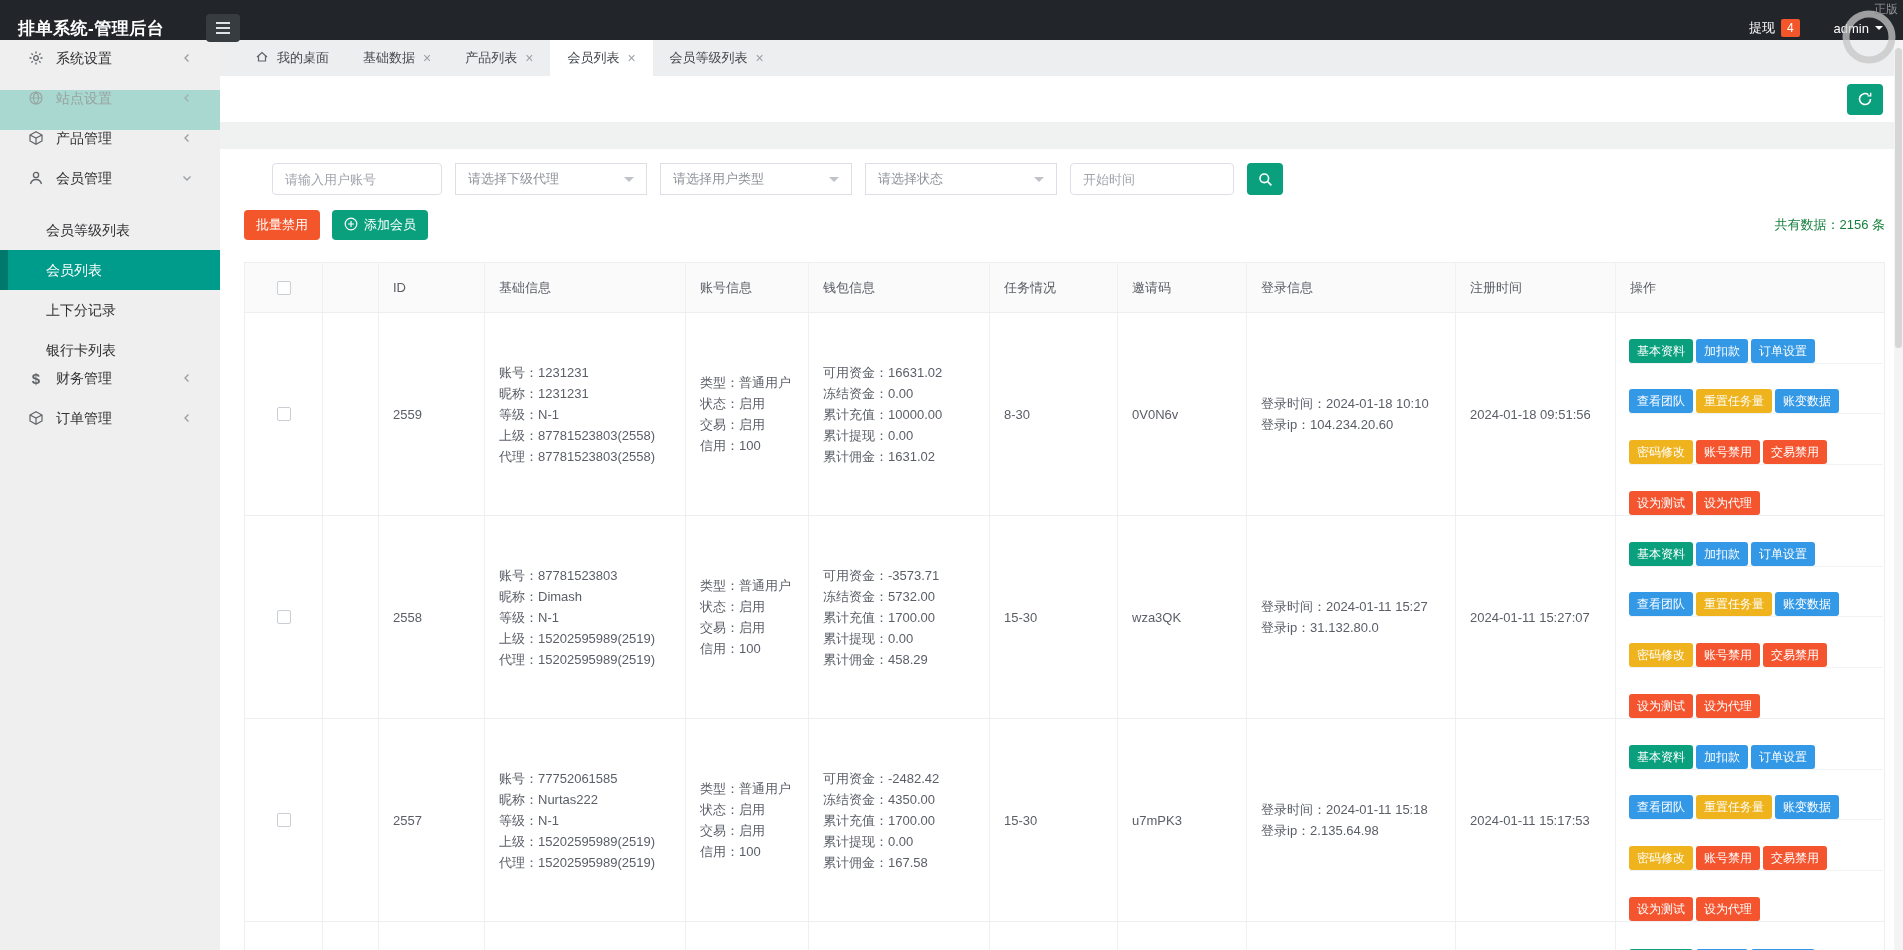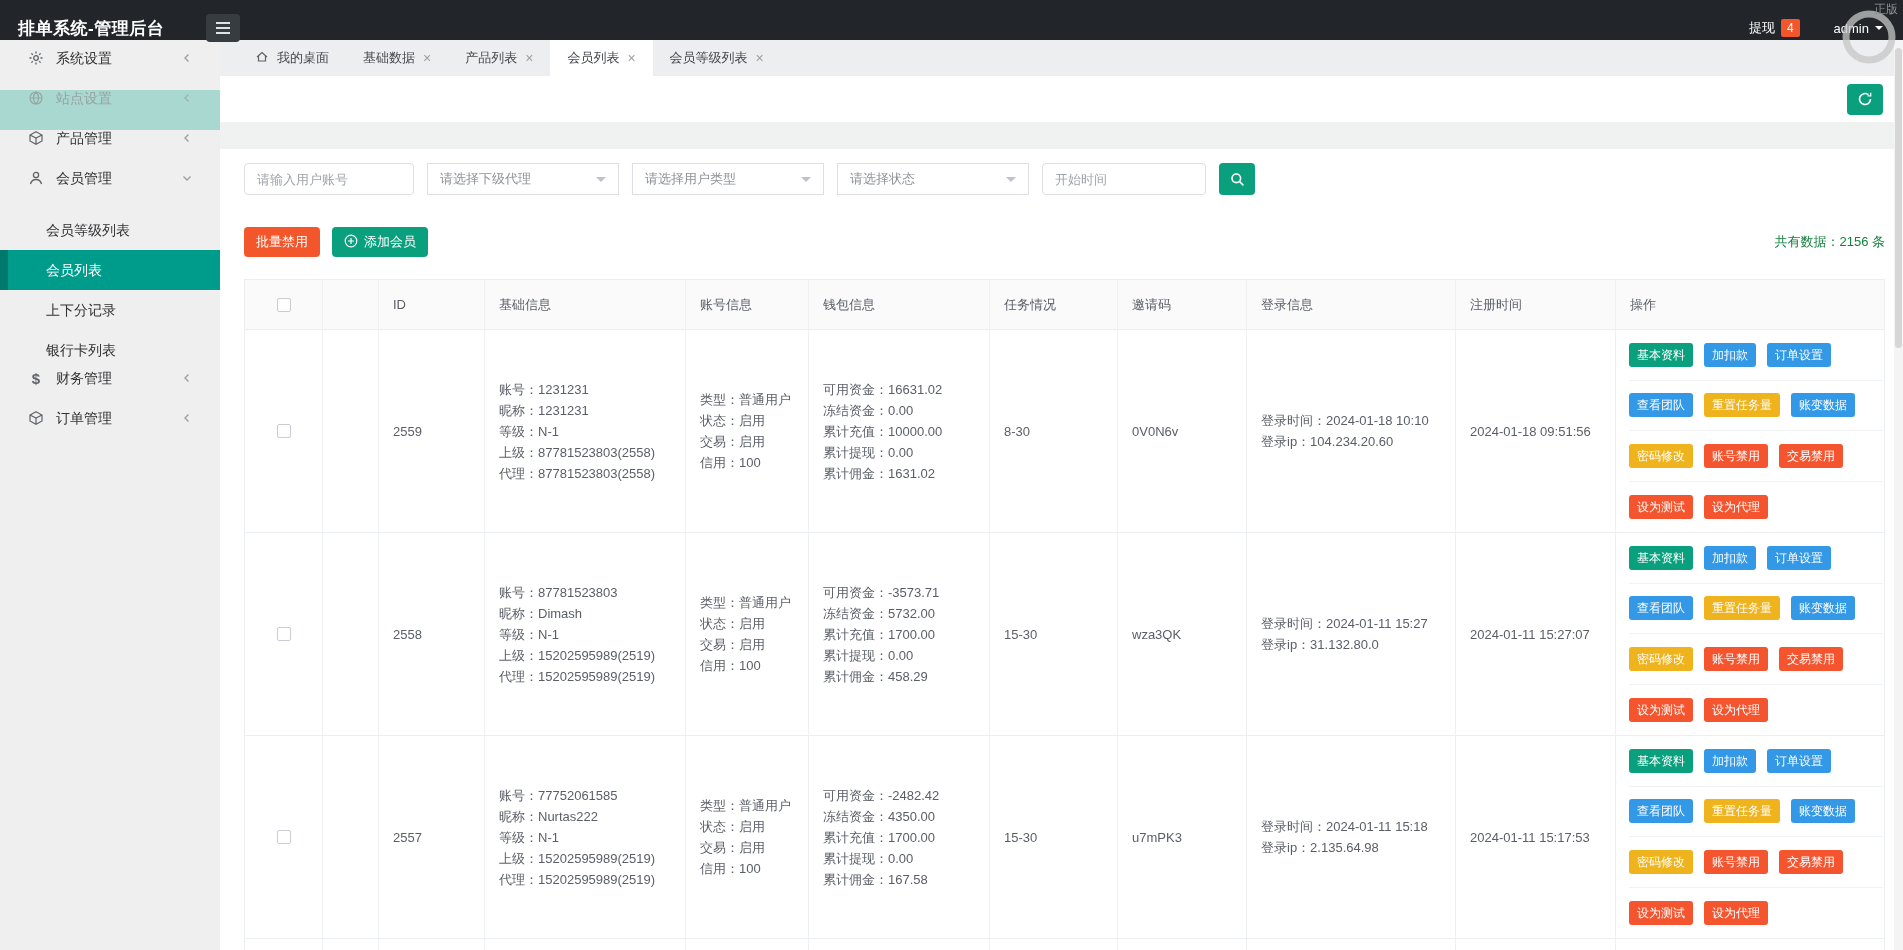--- a/index.html
+++ b/index.html
@@ -40,50 +40,50 @@
   .tab.active { background:#fff; }
   .tab .x { color:#9aa0a6; font-size:14px; line-height:1; }
 
   .strip { height:46px; background:#fff; display:flex; align-items:center; justify-content:flex-end; padding-right:20px; flex:none; }
   .refresh-btn { width:36px; height:31px; background:#0aa07e; border:none; border-radius:4px; display:flex; align-items:center; justify-content:center; cursor:pointer; }
   .gap-band { height:27px; background:#f0f2f2; flex:none; }
 
   .panel { flex:1; background:#fff; padding:8px 18px 0 24px; overflow:hidden; }
 
   
-  .filters { display:flex; gap:13px; align-items:flex-end; margin-top:6px; }
+  .filters { display:flex; gap:13px; align-items:flex-end; margin-top:6px;margin-left:28px; }
   .f-input { height:32px; border:1px solid #dcdfe6; border-radius:4px; padding:0 12px; font-size:13px; color:#5a5e66; outline:none; font-family:inherit; }
   .f-input::placeholder { color:#a0a4ab; }
   .f-account { width:170px; }
   .f-time { width:164px; }
   .select { width:192px; height:32px; border:1px solid #dcdfe6; border-radius:0; display:flex; align-items:center; padding:0 12px; font-size:13px; color:#8d9197; cursor:pointer; background:#fff; }
   .select .sel-text { flex:1; }
   .caret { width:0; height:0; border:5px solid transparent; border-top-color:#bfc3c9; margin-top:5px; }
   .search-btn { width:36px; height:32px; background:#0aa07e; border:none; border-radius:4px; display:flex; align-items:center; justify-content:center; cursor:pointer; }
 
   
-  .actions-row { display:flex; align-items:center; margin-top:32px; }
+  .actions-row { display:flex; align-items:center; margin-top:15px; }
   .btn-batch { height:30px; padding:0 12px; background:#f4562c; color:#fff; border:none; border-radius:4px; font-size:13px; cursor:pointer; font-family:inherit; }
   .btn-add { height:30px; margin-left:12px; padding:0 12px; background:#0aa07e; color:#fff; border:none; border-radius:4px; font-size:13px; cursor:pointer; display:flex; align-items:center; gap:6px; font-family:inherit; }
   .total { margin-left:auto; font-size:13px; color:#15803d; }
 
   
   .table { margin-top:22px; border:1px solid #eceff1; }
   .thead { display:flex; height:50px; background:#fafafa; border-bottom:1px solid #eceff1; color:#8f9399; font-size:13px; }
   .tr { display:flex; min-height:202px; border-bottom:1px solid #eceff1; background:#fff; }
   .cell { display:flex; align-items:center; padding:10px 8px 10px 14px; border-right:1px solid #eef0f2; font-size:13px; color:#5a5e66; overflow:hidden; }
   .cell-center { justify-content:center; padding:0; }
   .col-check{flex:0 0 78px;} .col-sp{flex:0 0 56px;} .col-id{flex:0 0 106px;}
   .col-basic{flex:0 0 201px;} .col-acct{flex:0 0 123px;} .col-wallet{flex:0 0 181px;}
   .col-task{flex:0 0 128px;} .col-invite{flex:0 0 129px;} .col-login{flex:0 0 209px;}
   .col-reg{flex:0 0 160px;} .col-ops{flex:1; border-right:none;}
   .checkbox { width:14px; height:14px; border:1px solid #c9cdd4; border-radius:2px; background:#fff; display:inline-block; cursor:pointer; }
   .kv-line { line-height:21px; white-space:nowrap; }
   .cell-ops { display:block; padding:0 0 0 13px; }
-  .op-group { height:50.5px; width:254px; display:flex; align-items:center; gap:11px; border-bottom:1px solid #f0f2f3; }
+  .op-group { height:50.5px; width:254px; display:flex; align-items:flex-end; gap:3px; border-bottom:1px solid #f0f2f3; }
   .op-group:last-child { border-bottom:none; }
   .abtn { padding:6px 8px; border:none; border-radius:3px; color:#fff; font-size:12px; line-height:1; white-space:nowrap; cursor:pointer; font-family:inherit; }
   .abtn.teal{background:#0aa07e;} .abtn.blue{background:#3398e6;}
   .abtn.yellow{background:#efb31d;} .abtn.red{background:#f4552f;}
 
   .scroll-track { position:absolute; top:40px; right:0; bottom:0; width:9px; background:#f4f4f4; z-index:5; }
   .scroll-thumb { position:absolute; top:8px; right:1px; width:7px; height:300px; background:#d6d6d6; border-radius:4px; }
 </style>
 </head>
 <body>

